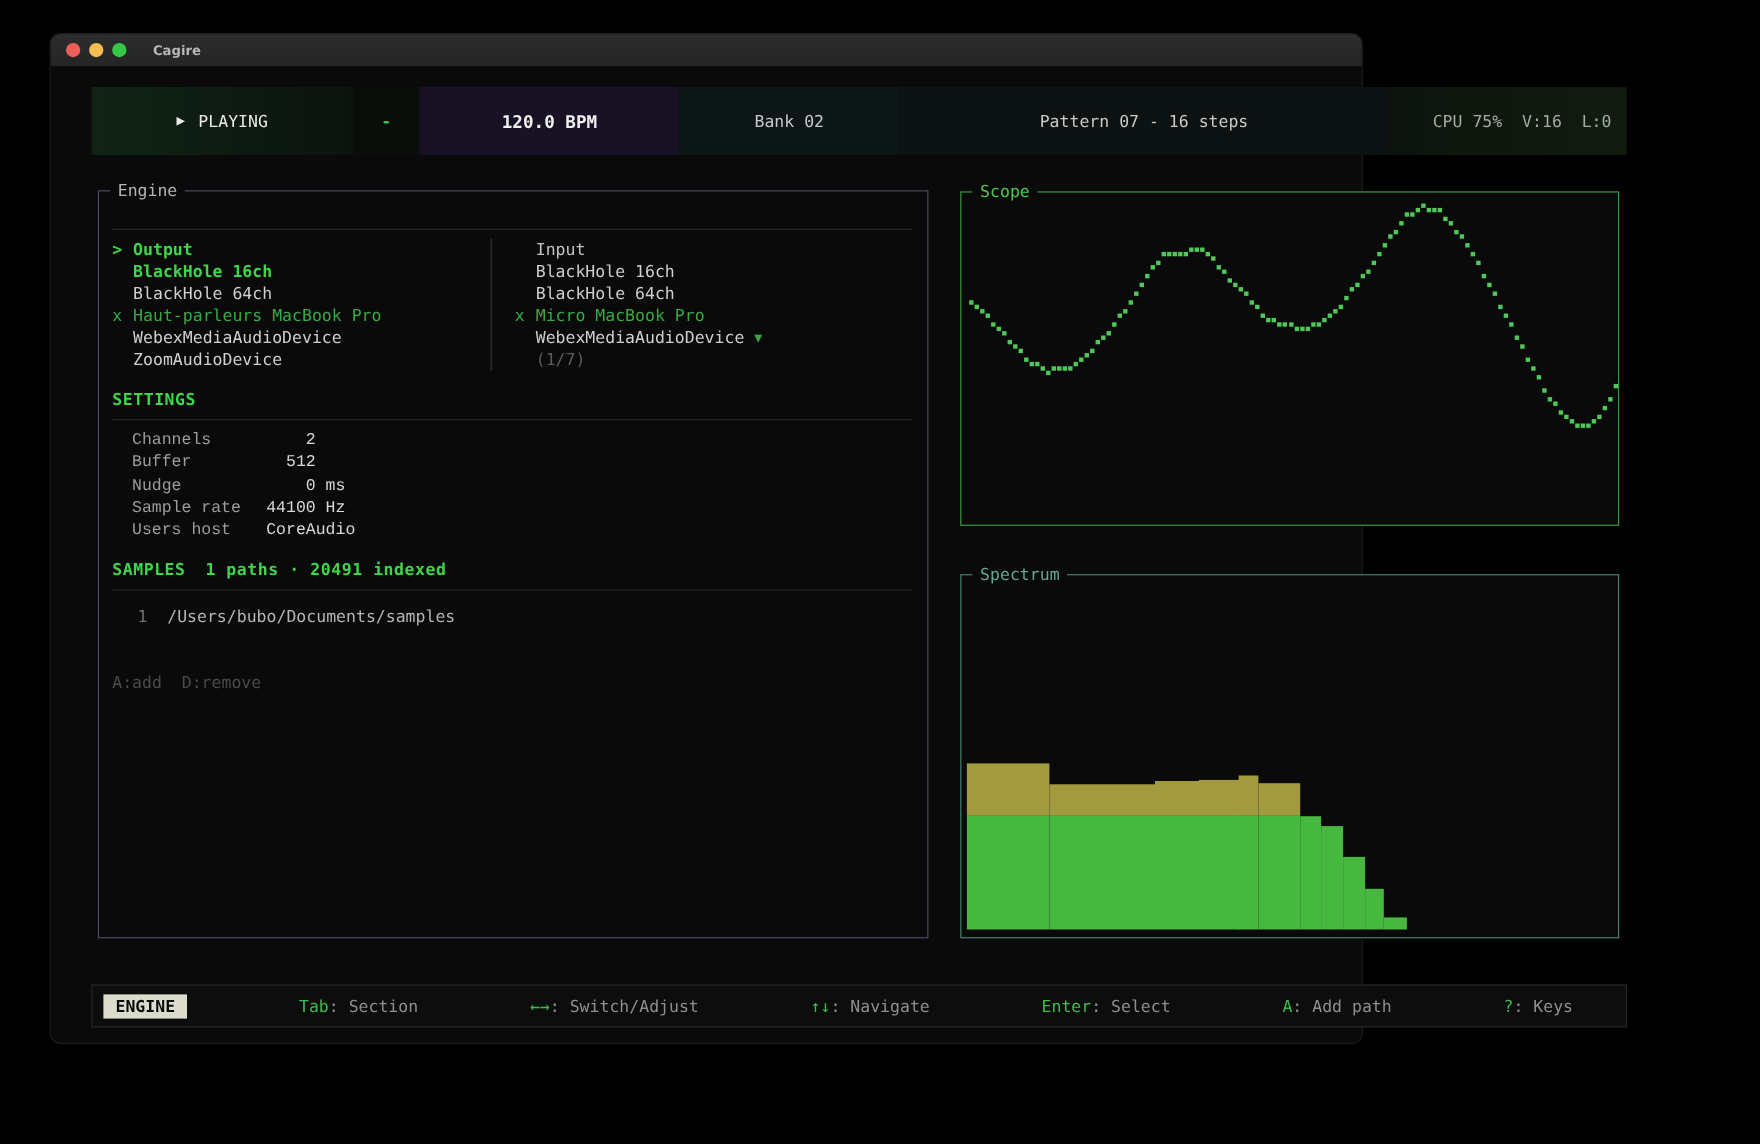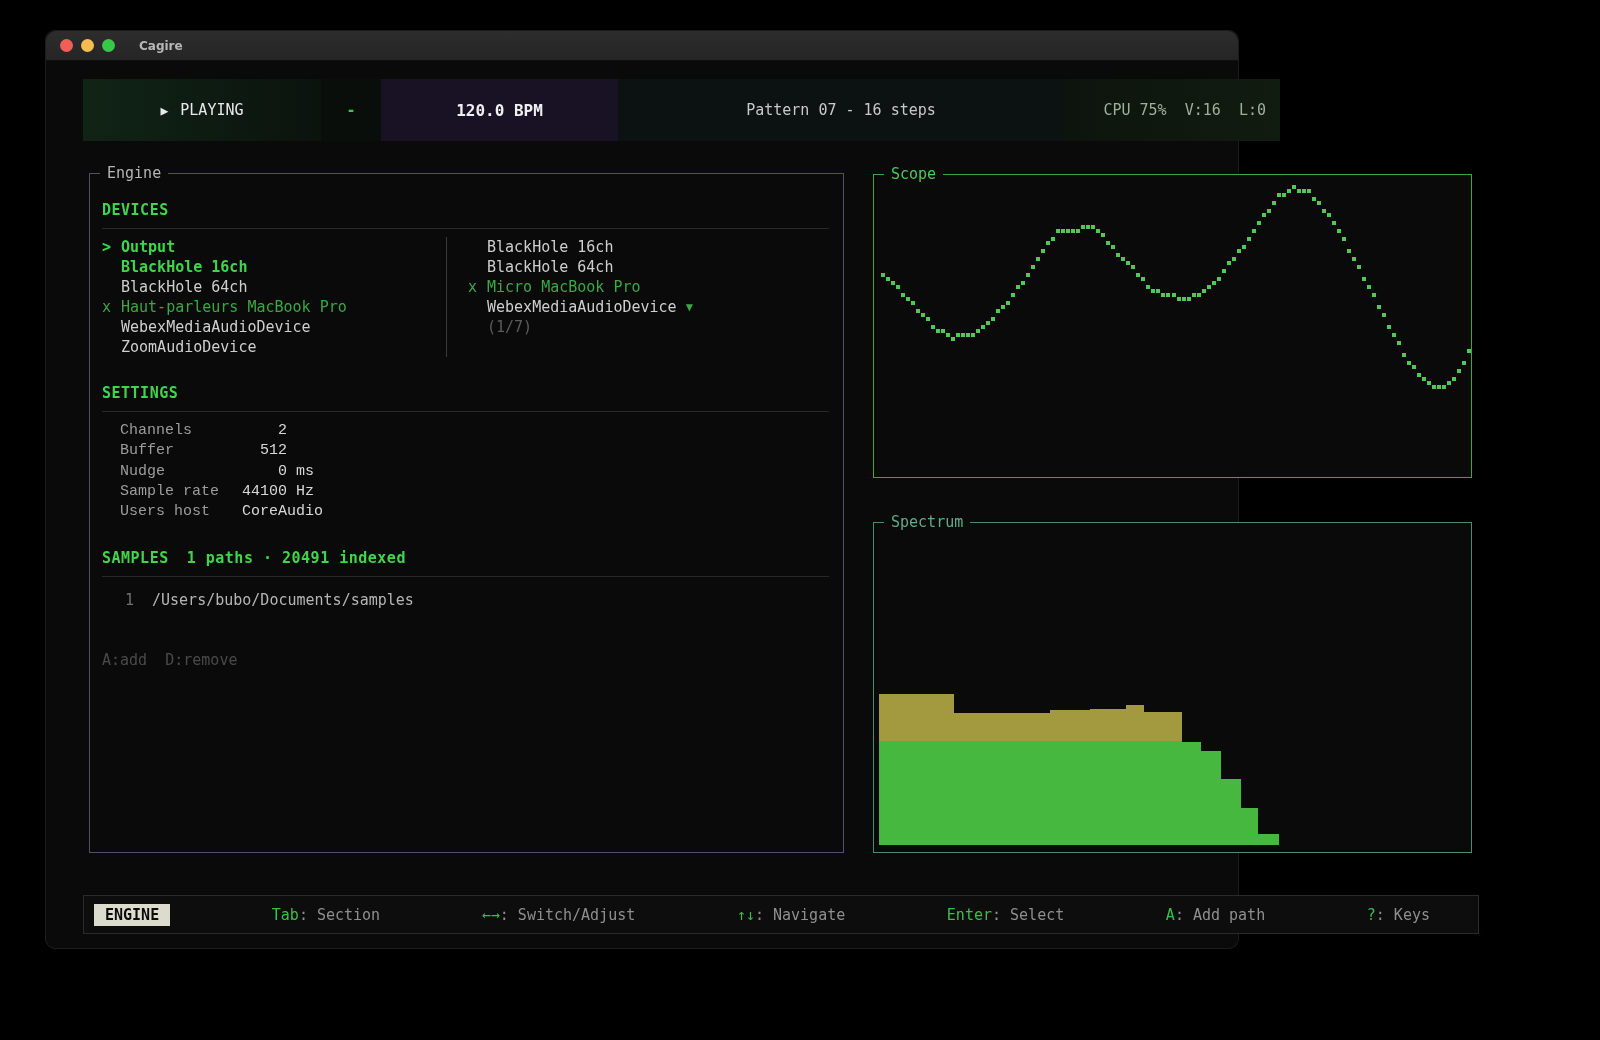--- a/index.html
+++ b/index.html
@@ -54,21 +54,21 @@
   .st-selected{color:#3fd64b;font-weight:bold;}
   .st-normal{color:#cfcfcf;}
   .st-header{color:#c4c4c4;}
   .st-active{color:#38a943;}
   .st-dim{color:#5c5c5c;}
   .dev-suffix{color:#38a943;margin-left:9px;font-size:12px;}
   .settings{margin-top:9px;}
   .set-row{display:flex;line-height:20.3px;font-family:Liberation Mono, monospace;}
   .set-label{width:122px;color:#9c9c9c;margin-left:18px;}
   .set-value{color:#d8d8d8;white-space:pre;}
-  .mt26{margin-top:26px;}
+  .mt26{margin-top:16px;}
   .samples-head{display:flex;}
   .samples-meta{margin-left:18px;}
   .path-row{display:flex;line-height:20px;margin-top:13px;}
   .path-index{width:28px;text-align:right;color:#707070;margin-left:4px;}
   .path-text{margin-left:18px;color:#b5b5b5;}
   .samples-hint{margin-top:41px;color:#4a4a4a;white-space:pre;}
   
   .bottombar{position:absolute;left:37px;top:864px;width:1396px;height:39px;background:#0c0d0c;
              border:1px solid #272c27;display:flex;align-items:center;font-size:15px;
              padding:0 48px 0 10px;justify-content:space-between;}
@@ -91,39 +91,40 @@
     <span class="tb-title">Cagire</span>
   </div>
 
   <div class="topbar">
     <div class="seg seg-transport">
       <span class="play">▶</span>
       <span>PLAYING</span>
     </div>
     <div class="seg seg-beat">-</div>
     <div class="seg seg-bpm">120.0 BPM</div>
+    <div class="seg seg-bank">Bank 02</div>
     <div class="seg seg-pattern">Pattern 07 - 16 steps</div>
     <div class="seg seg-cpu">CPU 75%  V:16  L:0</div>
   </div>
 
   <div class="panel panel-engine">
     <span class="legend">Engine</span>
     <div class="ebody">
-      <div class="heading">DEVICES</div>
       <hr class="sep">
       <div class="devcols">
         <div class="devcol" id="output-col">
             <div class="dev-row"><span class="dev-prefix st-header-selected-prefix">&gt;</span><span class="st-header-selected">Output</span></div>
             <div class="dev-row"><span class="dev-prefix"></span><span class="st-selected">BlackHole 16ch</span></div>
             <div class="dev-row"><span class="dev-prefix"></span><span class="st-normal">BlackHole 64ch</span></div>
             <div class="dev-row"><span class="dev-prefix">x</span><span class="st-active">Haut-parleurs MacBook Pro</span></div>
             <div class="dev-row"><span class="dev-prefix"></span><span class="st-normal">WebexMediaAudioDevice</span></div>
             <div class="dev-row"><span class="dev-prefix"></span><span class="st-normal">ZoomAudioDevice</span></div>
           </div>
         <div class="devcol right" id="input-col">
+            <div class="dev-row"><span class="dev-prefix"></span><span class="st-header">Input</span></div>
             <div class="dev-row"><span class="dev-prefix"></span><span class="st-normal">BlackHole 16ch</span></div>
             <div class="dev-row"><span class="dev-prefix"></span><span class="st-normal">BlackHole 64ch</span></div>
             <div class="dev-row"><span class="dev-prefix">x</span><span class="st-active">Micro MacBook Pro</span></div>
             <div class="dev-row"><span class="dev-prefix"></span><span class="st-normal">WebexMediaAudioDevice</span><span class="dev-suffix">▼</span></div>
             <div class="dev-row"><span class="dev-prefix"></span><span class="st-dim">(1/7)</span></div>
           </div>
       </div>
 
       <div class="heading mt26">SETTINGS</div>
       <hr class="sep">

